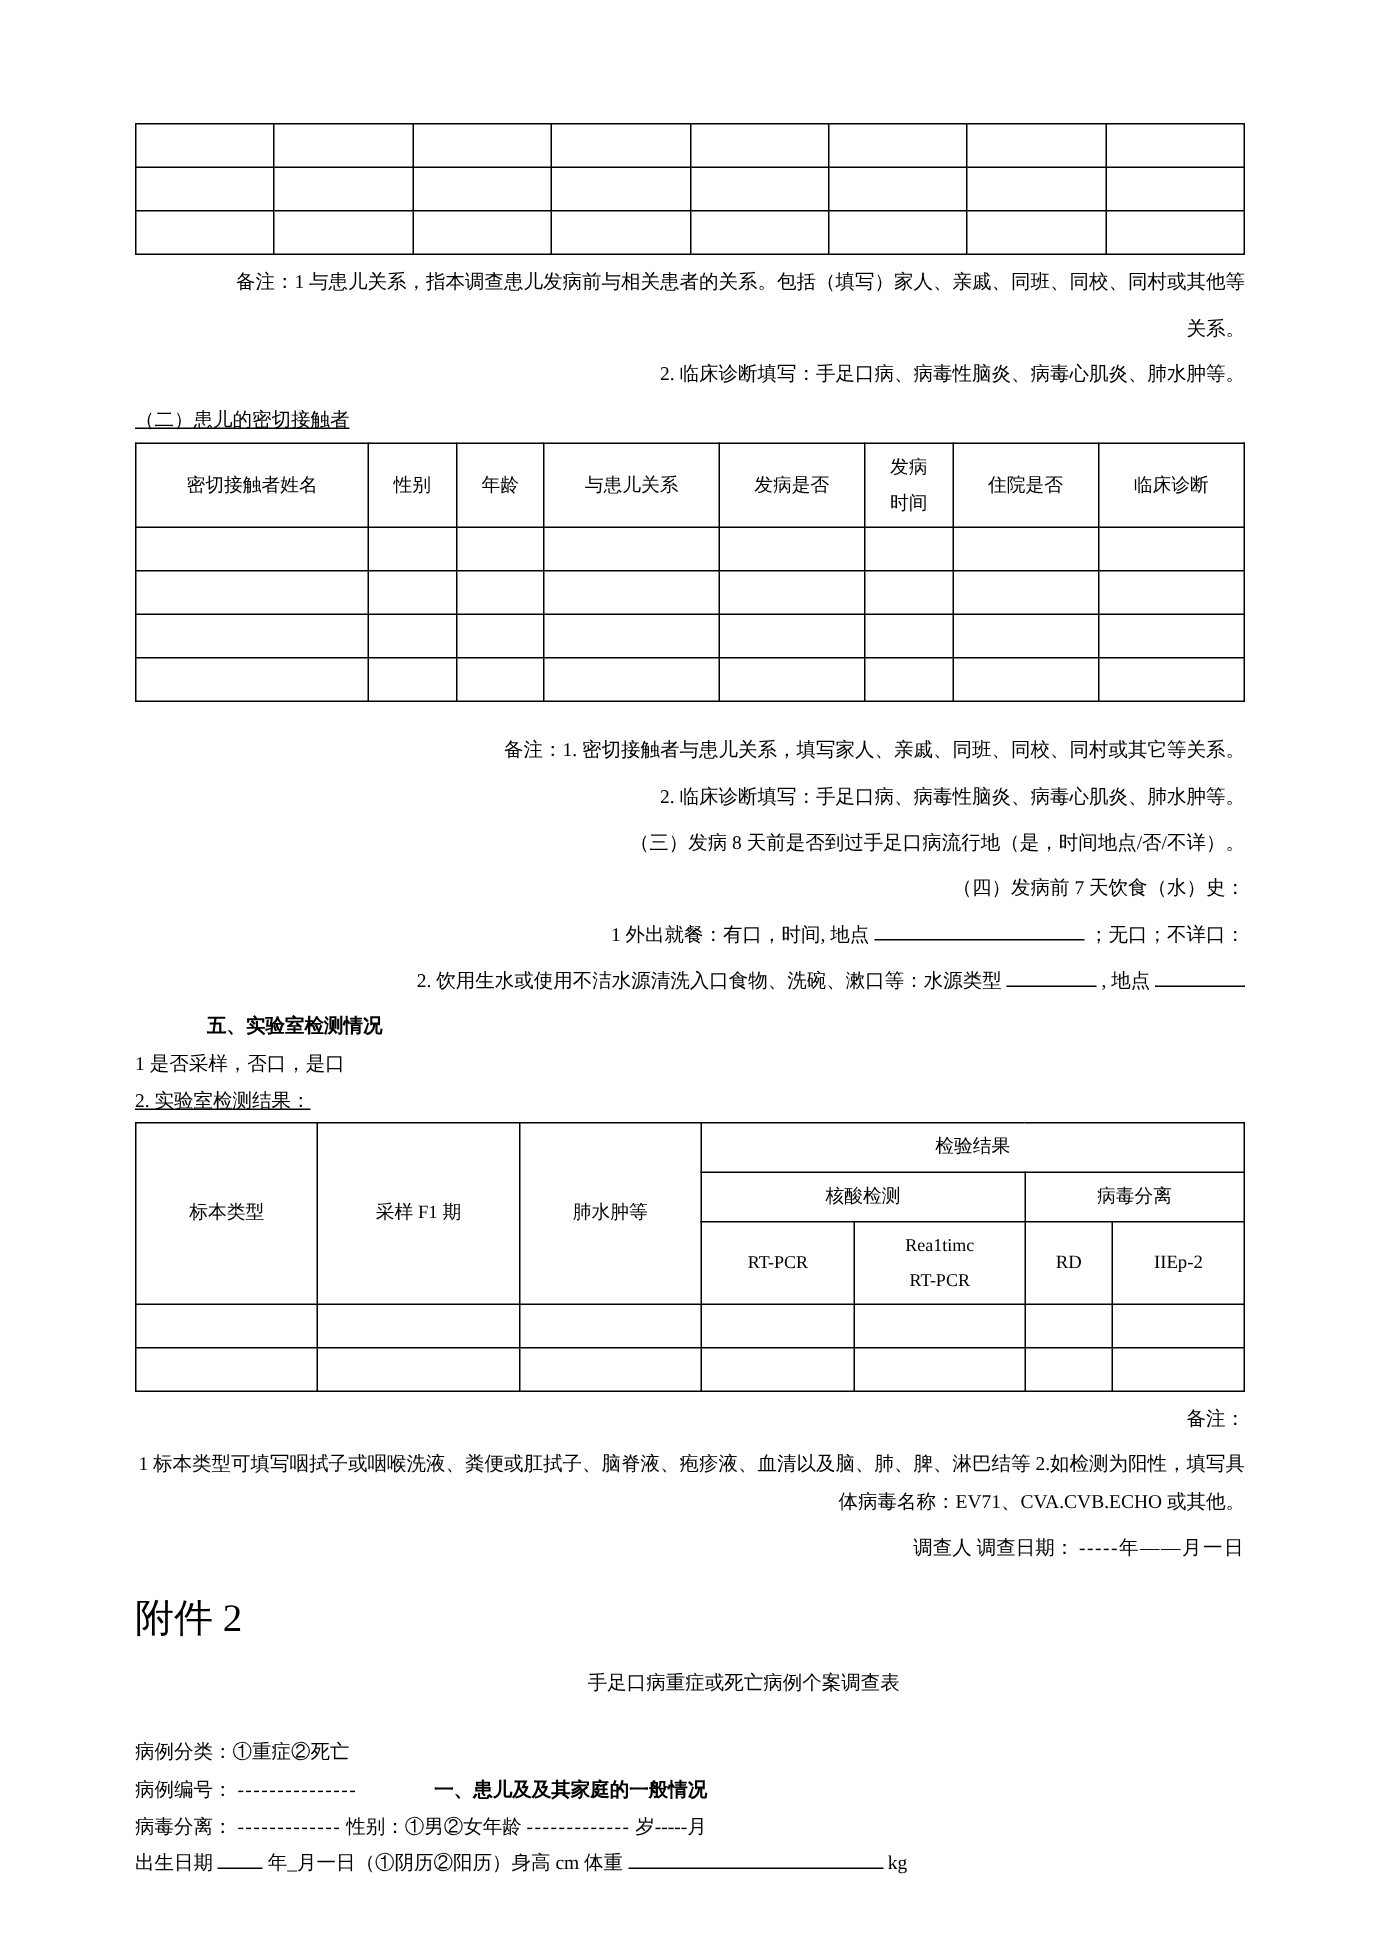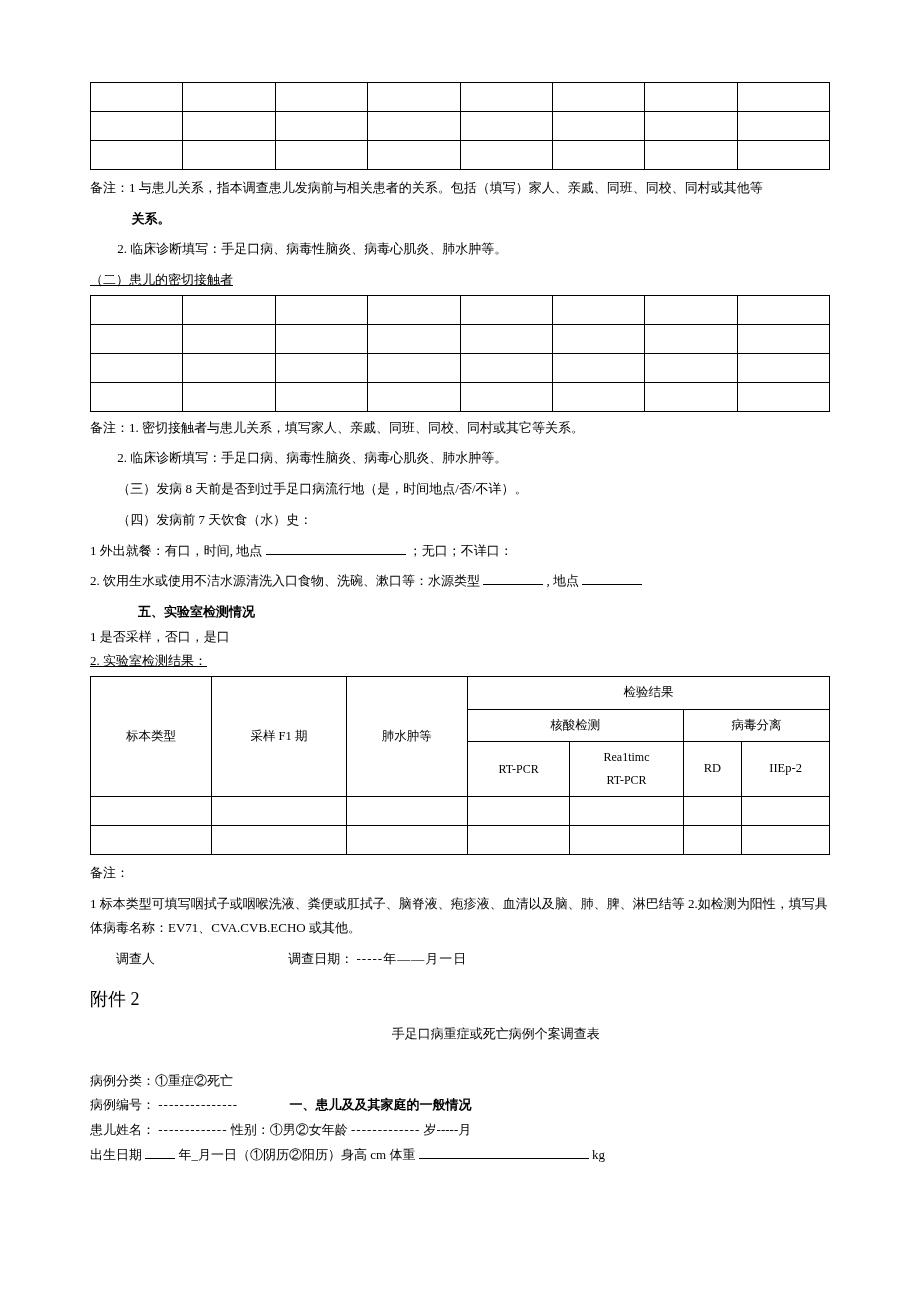--- a/index.html
+++ b/index.html
@@ -20,35 +20,35 @@
   }
   td, th {
     border: 1px solid #000;
     padding: 4px 6px;
     text-align: center;
     font-weight: normal;
     font-size: 12.5px;
     height: 20px;
   }
   .empty-row td { height: 20px; }
-  .note { margin: 6px 0; }
-  .indent1 { padding-left: 3.2em; font-weight: bold; }
+  .note { margin: 6px 0; text-align: right; }
+  .indent1 { padding-left: 3.2em; }
   .indent2 { padding-left: 2.1em; }
   .underline { text-decoration: underline; }
   .bold { font-weight: bold; margin-left: 48px; }
   .blank { display: inline-block; border-bottom: 1px solid #000; height: 1em; vertical-align: baseline; }
   .blank-long { width: 140px; }
   .blank-med { width: 60px; }
   .blank-short { width: 30px; }
   .blank-xl { width: 170px; }
   .dash { letter-spacing: 1px; }
-  .attachment-title { font-size: 18px; margin: 10px 0 2px 0; }
+  .attachment-title { font-size: 26px; margin: 10px 0 2px 0; }
   .subtitle { text-align: center; padding-left: 5.5em; margin: 6px 0 22px 0; }
   .small { font-size: 12px; }
-  .section-gap { margin-top: 4px; }
+  .section-gap { margin-top: 20px; }
 </style>
 </head>
 <body>
 
 
 
 
 <table>
   <tbody>
       <tr class="empty-row">
@@ -87,20 +87,31 @@
 <div class="note">
   <span>备注：</span><span>1 与患儿关系，指本调查患儿发病前与相关患者的关系。包括（填写）家人、亲戚、同班、同校、同村或其他等</span>
 </div>
 <div class="note indent1">关系。</div>
 <div class="note indent2">2. 临床诊断填写：手足口病、病毒性脑炎、病毒心肌炎、肺水肿等。</div>
 
 <div class="underline" style="display:inline-block;">（二）患儿的密切接触者</div>
 
 <table>
   <tbody>
+      <tr>
+    <th>密切接触者姓名</th>
+    <th>性别</th>
+    <th>年龄</th>
+    <th>与患儿关系</th>
+    <th>发病是否</th>
+    <th style="white-space:pre-line;"><span>发病
+时间</span></th>
+    <th>住院是否</th>
+    <th>临床诊断</th>
+  </tr>
   <tr class="empty-row">
         <td></td>
         <td></td>
         <td></td>
         <td></td>
         <td></td>
         <td></td>
         <td></td>
         <td></td>
       </tr>
@@ -211,21 +222,21 @@
 <div class="attachment-title">附件 2</div>
 <div class="subtitle">手足口病重症或死亡病例个案调查表</div>
 
 <div>病例分类：①重症②死亡</div>
 <div>
   <span>病例编号：</span>
   <span class="dash">---------------</span>
   <span class="bold">一、患儿及及其家庭的一般情况</span>
 </div>
 <div>
-  <span>患儿姓名：</span>
+  <span>病毒分离：</span>
   <span class="dash">-------------</span>
   <span>性别：①男②女年龄</span>
   <span class="dash">-------------</span>
   <span>岁-----月</span>
 </div>
 <div>
   <span>出生日期</span>
   <span class="blank blank-short"></span>
   <span>年_月一日（①阴历②阳历）身高 cm 体重</span>
   <span class="blank blank-xl"></span>

